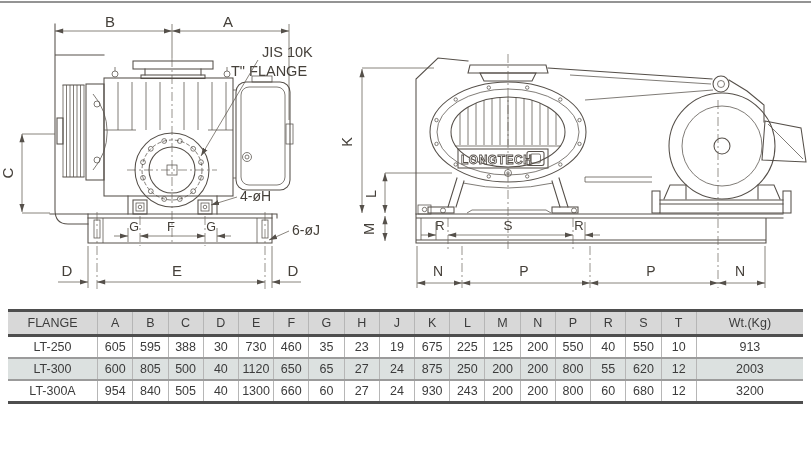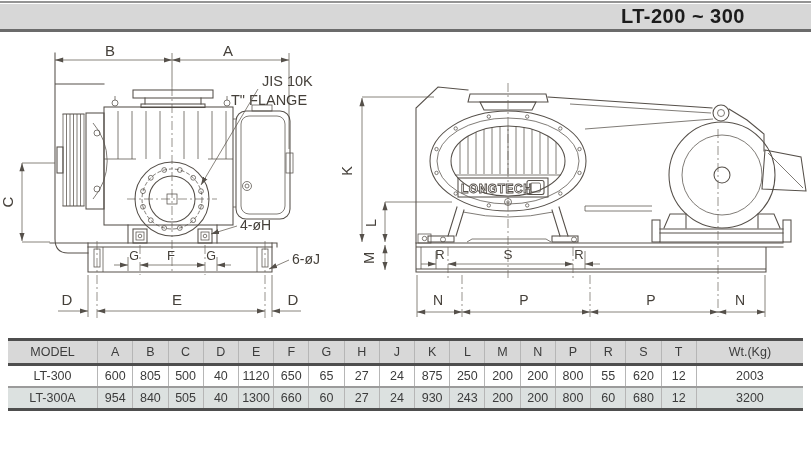--- a/index.html
+++ b/index.html
@@ -29,23 +29,20 @@
   table.spec tbody tr:first-child{border-top:none;}
   table.spec tbody tr:nth-child(4){border-top:3px solid #8b5cf6;}
   table.spec tbody tr:nth-child(even){background:var(--altrow,#dce1e0);}
   table.spec th + th, table.spec td + td{border-left:1px solid #b6b6b6;}
 </style>
 </head>
 <body>
 
 <div class="page">
   <div class="top-rule"></div>
-  <div class="title-bar">
-    <span class="title">LT-200 ~ 300</span>
-  </div>
 
   <div class="drawing">
   <svg width="811" height="305" viewBox="0 31 811 305">
     <defs>
       <marker id="aS" markerUnits="userSpaceOnUse" markerWidth="12" markerHeight="8" refX="0.8" refY="3" orient="auto">
         <path class="arrow" d="M9,0.4 L0.8,3 L9,5.6 Z"></path>
       </marker>
       <marker id="aE" markerUnits="userSpaceOnUse" markerWidth="12" markerHeight="8" refX="8.2" refY="3" orient="auto">
         <path class="arrow" d="M0,0.4 L8.2,3 L0,5.6 Z"></path>
       </marker>
@@ -293,21 +290,21 @@
         <col style="width: 35px;">
         <col style="width: 35px;">
         <col style="width: 35px;">
         <col style="width: 35px;">
         <col style="width: 35px;">
         <col style="width: 35px;">
         <col style="width: 106px;">
       </colgroup>
     <thead>
       <tr>
-          <th>MODEL</th>
+          <th>FLANGE</th>
           <th>A</th>
           <th>B</th>
           <th>C</th>
           <th>D</th>
           <th>E</th>
           <th>F</th>
           <th>G</th>
           <th>H</th>
           <th>J</th>
           <th>K</th>
@@ -316,20 +313,41 @@
           <th>N</th>
           <th>P</th>
           <th>R</th>
           <th>S</th>
           <th>T</th>
           <th>Wt.(Kg)</th>
         </tr>
     </thead>
     <tbody>
         <tr>
+          <td>LT-250</td>
+          <td>605</td>
+          <td>595</td>
+          <td>388</td>
+          <td>30</td>
+          <td>730</td>
+          <td>460</td>
+          <td>35</td>
+          <td>23</td>
+          <td>19</td>
+          <td>675</td>
+          <td>225</td>
+          <td>125</td>
+          <td>200</td>
+          <td>550</td>
+          <td>40</td>
+          <td>550</td>
+          <td>10</td>
+          <td>913</td>
+        </tr>
+        <tr>
           <td>LT-300</td>
           <td>600</td>
           <td>805</td>
           <td>500</td>
           <td>40</td>
           <td>1120</td>
           <td>650</td>
           <td>65</td>
           <td>27</td>
           <td>24</td>

